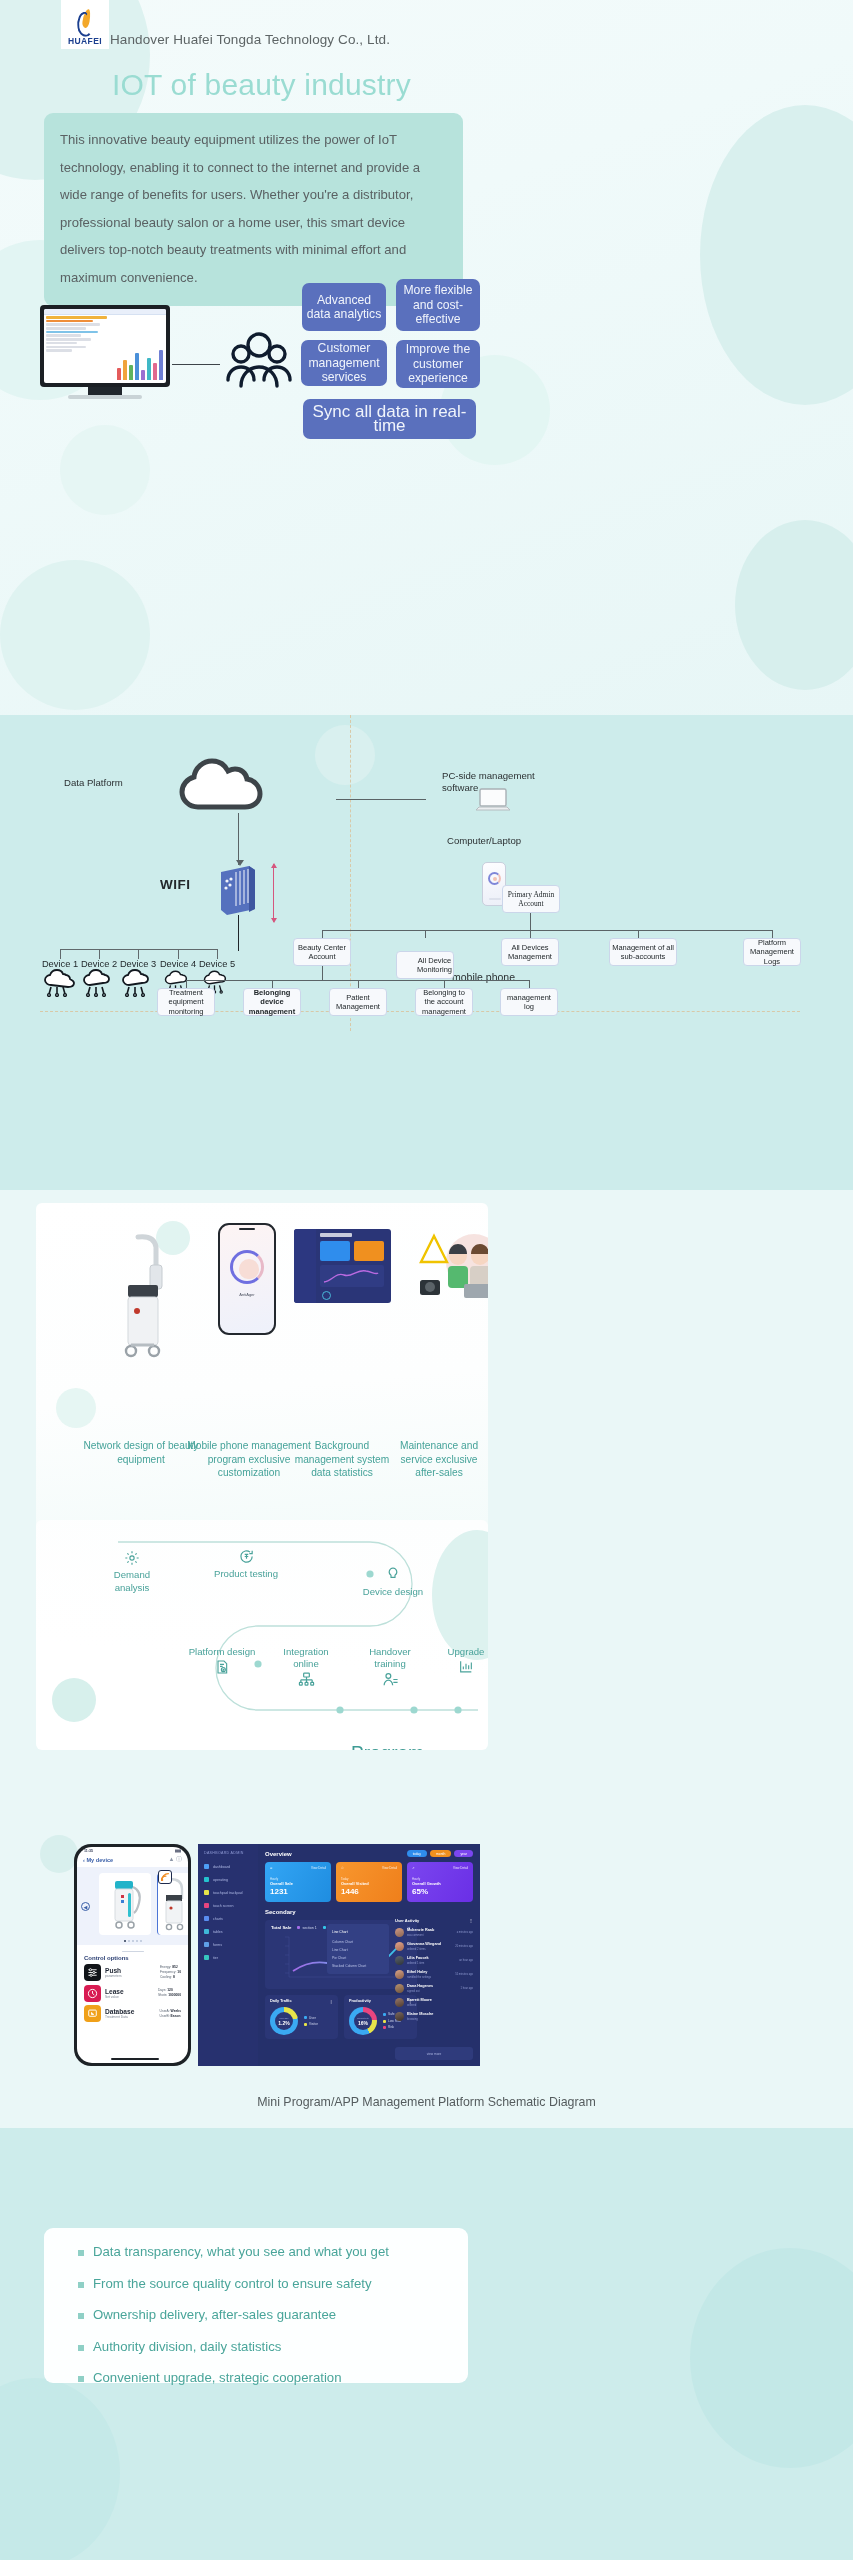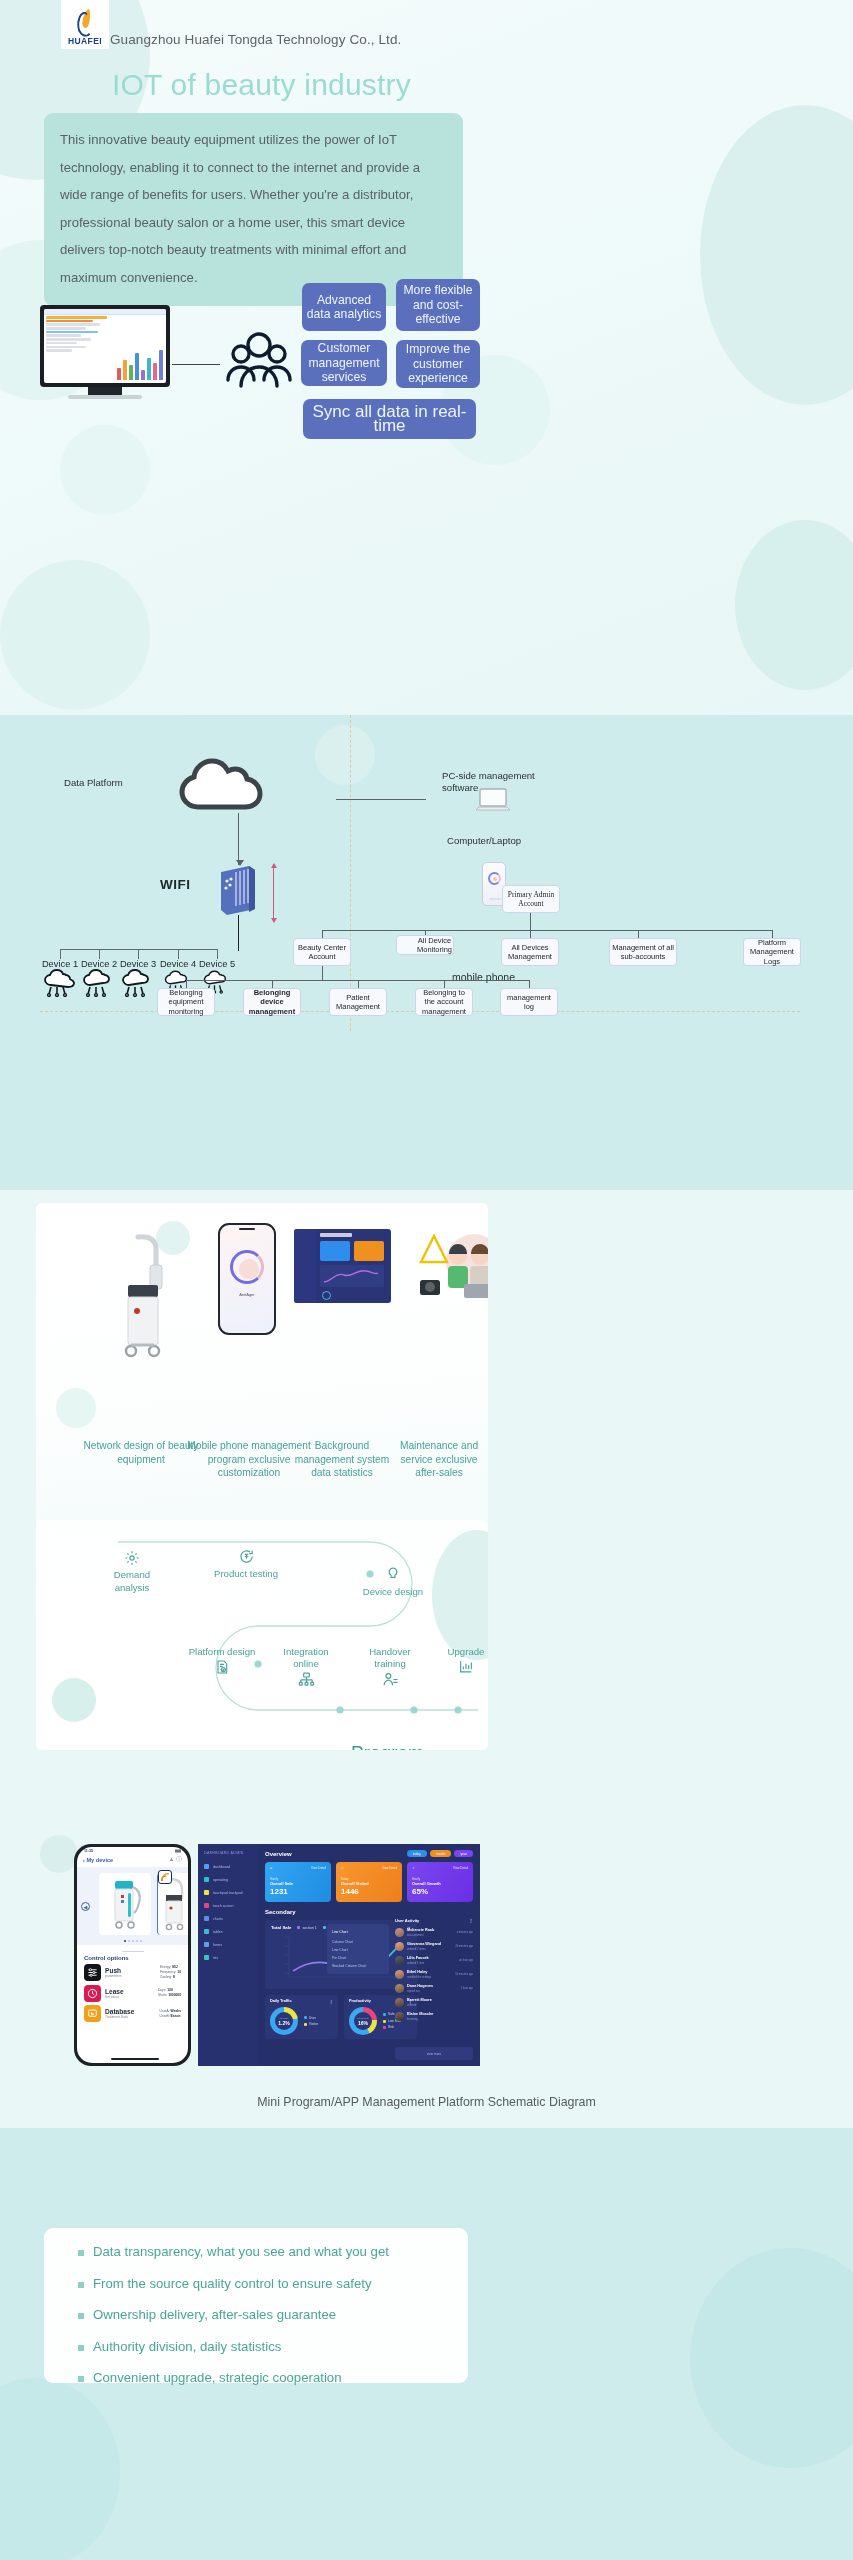--- a/index.html
+++ b/index.html
@@ -268,21 +268,21 @@
   <div class="bub" style="left:440px;top:355px;width:110px;height:110px;background:#e3f6f3;"></div>
   <div class="bub" style="left:60px;top:425px;width:90px;height:90px;background:#e6f6f4;"></div>
   <div class="bub" style="left:0px;top:560px;width:150px;height:150px;background:#dff3f1;"></div>
   <div class="bub" style="left:735px;top:520px;width:140px;height:170px;background:#d7efed;"></div>
 
   <div id="logo">
     <div class="flame"></div>
     <div class="wordmark">HUAFEI</div>
   </div>
 
-  <div id="company">Guangzhou Huafei Tongda Technology Co., Ltd.</div>
+  <div id="company">Handover Huafei Tongda Technology Co., Ltd.</div>
   <h1 id="h1">IOT of beauty industry</h1>
 
   <div id="intro">
     <p>This innovative beauty equipment utilizes the power of IoT technology, enabling it to connect to the internet and provide a wide range of benefits for users. Whether you're a distributor, professional beauty salon or a home user, this smart device delivers top-notch beauty treatments with minimal effort and maximum convenience.</p>
   </div>
 
   <div id="monitor">
     <div id="mscreen">
       <div class="topbar"></div>
       <div class="rows">
@@ -468,34 +468,34 @@
     <div class="onode" style="left:274px;top:0;width:58px;height:28px;font-family:Liberation Serif, serif;">Primary Admin Account</div>
     <div class="oline" style="left:302px;top:28px;width:1px;height:17px;"></div>
     <div class="oline" style="left:94px;top:45px;width:450px;height:1px;"></div>
     <div class="oline" style="left:94px;top:45px;width:1px;height:8px;"></div>
     <div class="oline" style="left:197px;top:45px;width:1px;height:8px;"></div>
     <div class="oline" style="left:302px;top:45px;width:1px;height:8px;"></div>
     <div class="oline" style="left:410px;top:45px;width:1px;height:8px;"></div>
     <div class="oline" style="left:544px;top:45px;width:1px;height:8px;"></div>
 
     <div class="onode" style="left:65px;top:53px;width:58px;height:28px;">Beauty Center Account</div>
-    <div class="onode" style="left:168px;top:50px;width:58px;height:20px;padding-left:21px;">All Device Monitoring</div>
+    <div class="onode" style="left:168px;top:66px;width:58px;height:28px;padding-left:21px;">All Device Monitoring</div>
     <div class="onode" style="left:273px;top:53px;width:58px;height:28px;">All Devices Management</div>
     <div class="onode" style="left:381px;top:53px;width:68px;height:28px;">Management of all sub-accounts</div>
     <div class="onode" style="left:515px;top:53px;width:58px;height:28px;">Platform Management Logs</div>
 
     <div class="oline" style="left:94px;top:81px;width:1px;height:14px;"></div>
     <div class="oline" style="left:-42px;top:95px;width:344px;height:1px;"></div>
     <div class="oline" style="left:-42px;top:95px;width:1px;height:8px;"></div>
     <div class="oline" style="left:44px;top:95px;width:1px;height:8px;"></div>
     <div class="oline" style="left:130px;top:95px;width:1px;height:8px;"></div>
     <div class="oline" style="left:216px;top:95px;width:1px;height:8px;"></div>
     <div class="oline" style="left:301px;top:95px;width:1px;height:8px;"></div>
 
-    <div class="onode" style="left:-71px;top:103px;width:58px;height:28px;">Belonging equipment monitoring</div>
+    <div class="onode" style="left:-71px;top:103px;width:58px;height:28px;">Treatment equipment monitoring</div>
     <div class="onode" style="left:15px;top:103px;width:58px;height:28px;font-weight:bold;">Belonging device management</div>
     <div class="onode" style="left:101px;top:103px;width:58px;height:28px;">Patient Management</div>
     <div class="onode" style="left:187px;top:103px;width:58px;height:28px;">Belonging to the account management</div>
     <div class="onode" style="left:272px;top:103px;width:58px;height:28px;">management log</div>
   </div>
 </div>
 
 <div id="panel">
   <div class="bub" style="left:120px;top:18px;width:34px;height:34px;background:#e1f4f1;"></div>
   <div class="bub" style="left:20px;top:185px;width:40px;height:40px;background:#e6f6f3;"></div>

